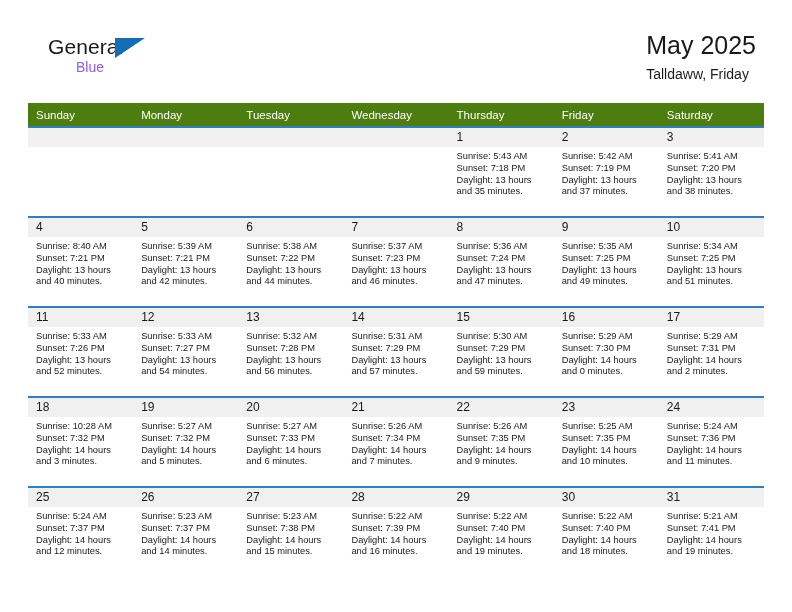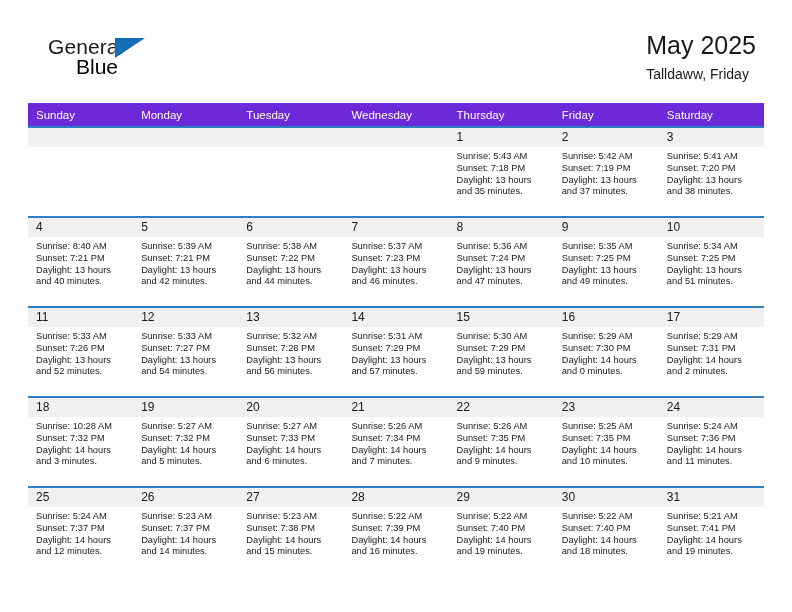--- a/index.html
+++ b/index.html
@@ -55,22 +55,22 @@
     top: 2px;
     width: 0;
     height: 0;
     border-left: 30px solid #156eb5;
     border-bottom: 20px solid transparent;
   }
   .logo-blue {
     position: absolute;
     left: 28px;
     top: 20px;
-    font-size: 21px;
-    color: #000000;
+    font-size: 14px;
+    color: #8b5cf6;
     line-height: 22px;
   }
 
   .title-block {
     position: absolute;
     right: 36px;
     top: 30px;
     text-align: left;
   }
   .cal-title {
@@ -92,21 +92,21 @@
   
   .calendar {
     position: absolute;
     left: 28px;
     top: 103px;
     width: 736px;
     border-collapse: collapse;
     table-layout: fixed;
   }
   .calendar th {
-    background: #6d28d9;
+    background: #4d7c0f;
     color: #ffffff;
     font-size: 11.5px;
     font-weight: normal;
     text-align: left;
     padding: 5px 0 5px 8px;
     height: 13px;
     border: none;
   }
   .calendar td {
     vertical-align: top;

